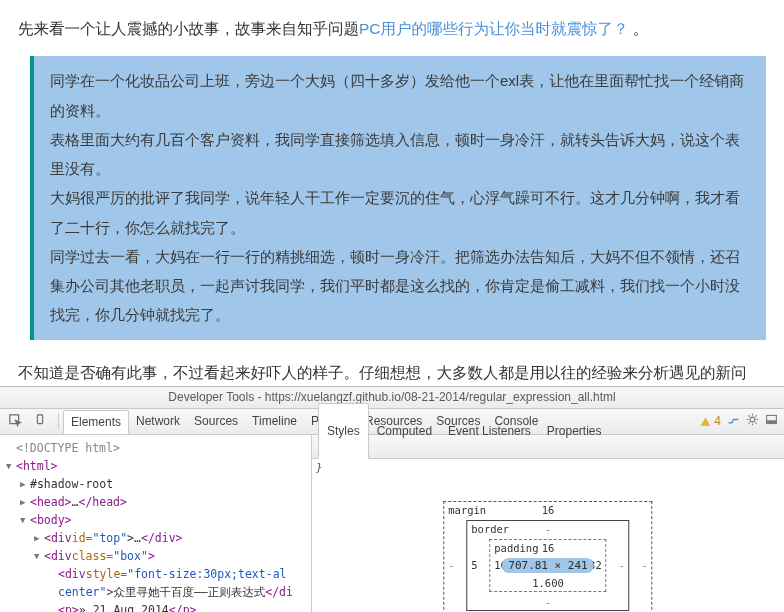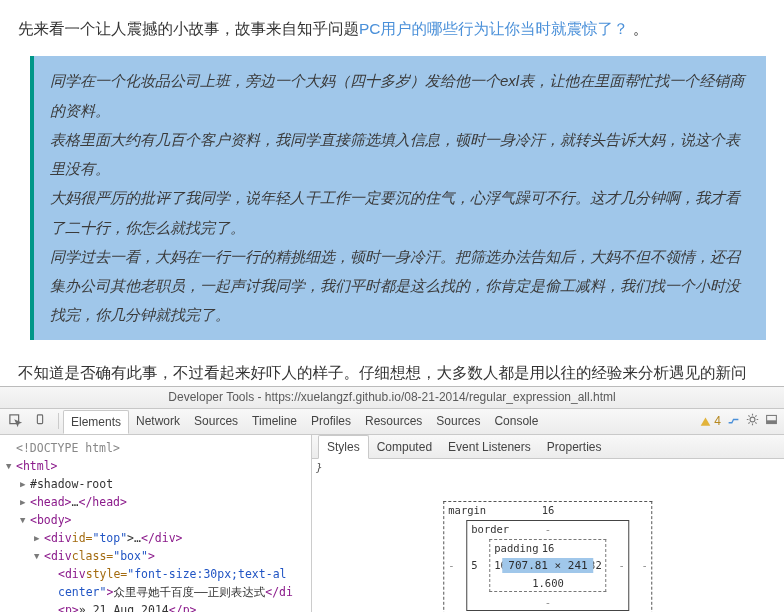--- a/index.html
+++ b/index.html
@@ -1,21 +1,21 @@
 <!DOCTYPE html>
 <html><head>
 <meta charset="utf-8">
 <style>
   * { margin:0; padding:0; box-sizing:border-box; }
   body { font-family: "Helvetica Neue", Arial, "PingFang SC", "Microsoft YaHei", sans-serif; background:#fff; color:#333; width:784px; }
   .article { padding:0 18px; }
   .intro { font-size:15.5px; line-height:1.7; padding:4px 0 14px 0;margin-top:12px; }
   .link { color:#4a90d9; text-decoration:none; }
   .quote { border-left:4px solid #009688; background:#a0c7ea; padding:10px 14px 10px 16px; margin:0 0 14px 12px; font-size:15px; line-height:1.95; color:#3a3a3a; }
-  .quote p { margin:0; word-break:break-all;font-style:italic; }
+  .quote p { margin:0; word-break:break-all; }
   .outro { font-size:15.5px; line-height:1.7; padding-top:6px; }
 
   .devtools { border-top:1px solid #bbb; font-family: "Lucida Grande", Arial, sans-serif; font-size:12px; background:#fff; }
   .dt-title { background:linear-gradient(#f6f6f6,#ececec); border-bottom:1px solid #c7c7c7; height:22px; display:flex; align-items:center; justify-content:center; color:#5a5a5a; font-size:12px; }
   .dt-toolbar { background:linear-gradient(#f8f8f8,#ececec); border-bottom:1px solid #c9c9c9; height:26px; display:flex; align-items:center; padding:0 6px; }
   .tb-icon { width:20px; height:20px; display:flex; align-items:center; justify-content:center; color:#6b6b6b; cursor:pointer; border-radius:3px; margin-right:4px; }
   .tb-icon svg { width:14px; height:14px; }
   .tb-sep { width:1px; height:16px; background:#cbcbcb; margin:0 4px; }
   .tabrow { display:flex; align-items:flex-start; }
   .tab { padding:4px 7px; color:#444; cursor:pointer; font-size:12px; }
@@ -32,30 +32,30 @@
   .dom .ind0{padding-left:0}.dom .ind1{padding-left:14px}.dom .ind2{padding-left:28px}.dom .ind3{padding-left:42px}
   .arr { width:10px; display:inline-block; color:#7a7a7a; font-size:9px; }
   .tag { color:#8b1a8b; }
   .attr { color:#a36b10; }
   .val { color:#2155c4; }
   .txt { color:#333; }
   .doct { color:#888; }
 
   .side { flex:1; display:flex; flex-direction:column; }
   .side-tabs { background:linear-gradient(#f8f8f8,#ececec); border-bottom:1px solid #c9c9c9; height:24px; display:flex; align-items:flex-end; padding:0 6px; }
-  .stab { padding:4px 8px; color:#444; cursor:pointer; font-size:12px; }
+  .stab { padding:20px 8px; color:#444; cursor:pointer; font-size:12px; }
   .stab.active { background:#fff; border:1px solid #c9c9c9; border-bottom:1px solid #fff; border-radius:2px 2px 0 0; margin-bottom:-1px; }
   .side-body { flex:1; position:relative; font-family: Menlo, Consolas, monospace; font-size:11px; }
   .brace { position:absolute; top:2px; left:4px; color:#555; font-style:italic; }
 
   .boxmodel { position:absolute; top:42px; left:50%; transform:translateX(-50%); }
   .bm-margin { border:1px dashed #555; padding:18px 22px; position:relative; }
   .bm-border { border:1px solid #444; padding:18px 22px; position:relative; }
   .bm-padding { border:1px dashed #777; padding:18px 12px; position:relative; }
-  .bm-content { background:#a0c7ea; color:#2c2c2c; padding:1px 6px; font-size:11px; white-space:nowrap; position:relative; }
+  .bm-content { background:#a0c7ea; color:#2c2c2c; padding:1px 6px; font-size:11px; white-space:nowrap; position:relative;border-radius:6px; }
   .lbl { position:absolute; top:2px; left:4px; font-size:10.5px; color:#333; }
   .val-top { position:absolute; top:2px; left:50%; transform:translateX(-50%); font-size:10.5px; }
   .val-bot { position:absolute; bottom:2px; left:50%; transform:translateX(-50%); font-size:10.5px; }
   .val-left { position:absolute; left:4px; top:50%; transform:translateY(-50%); font-size:10.5px; }
   .val-right { position:absolute; right:4px; top:50%; transform:translateY(-50%); font-size:10.5px; }
   .dash { color:#888; }
 </style>
 </head>
 <body>
 

